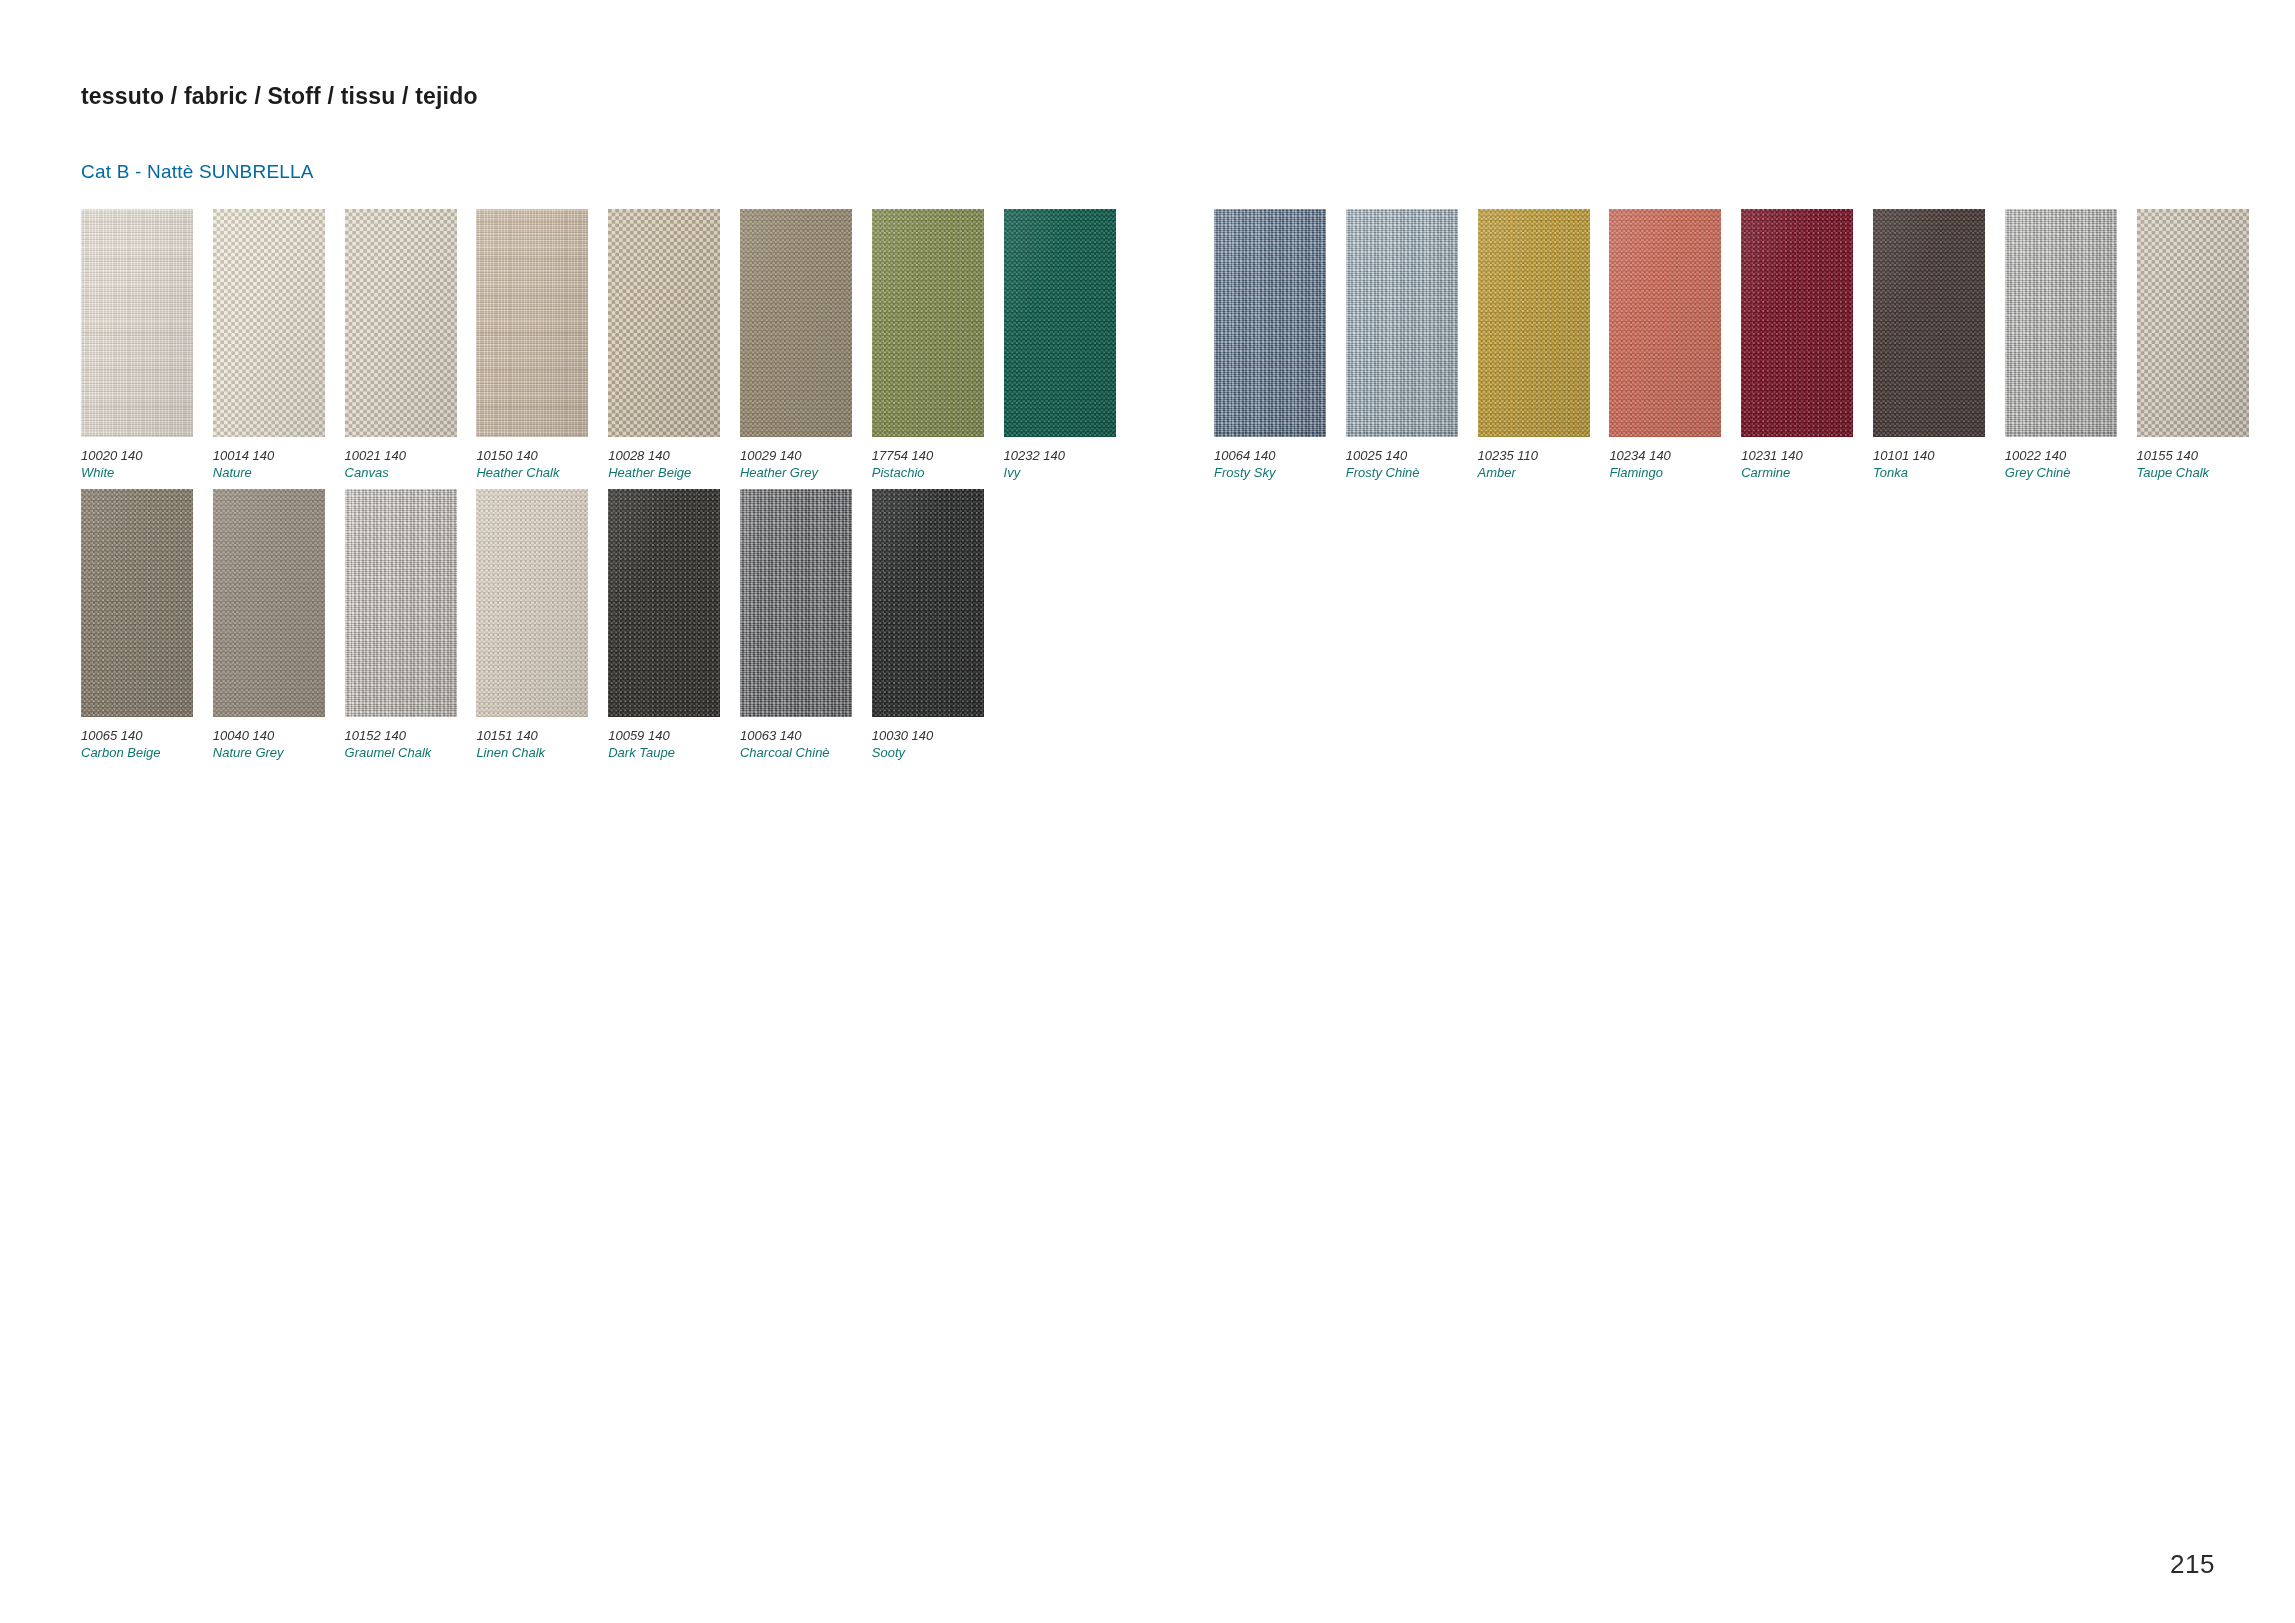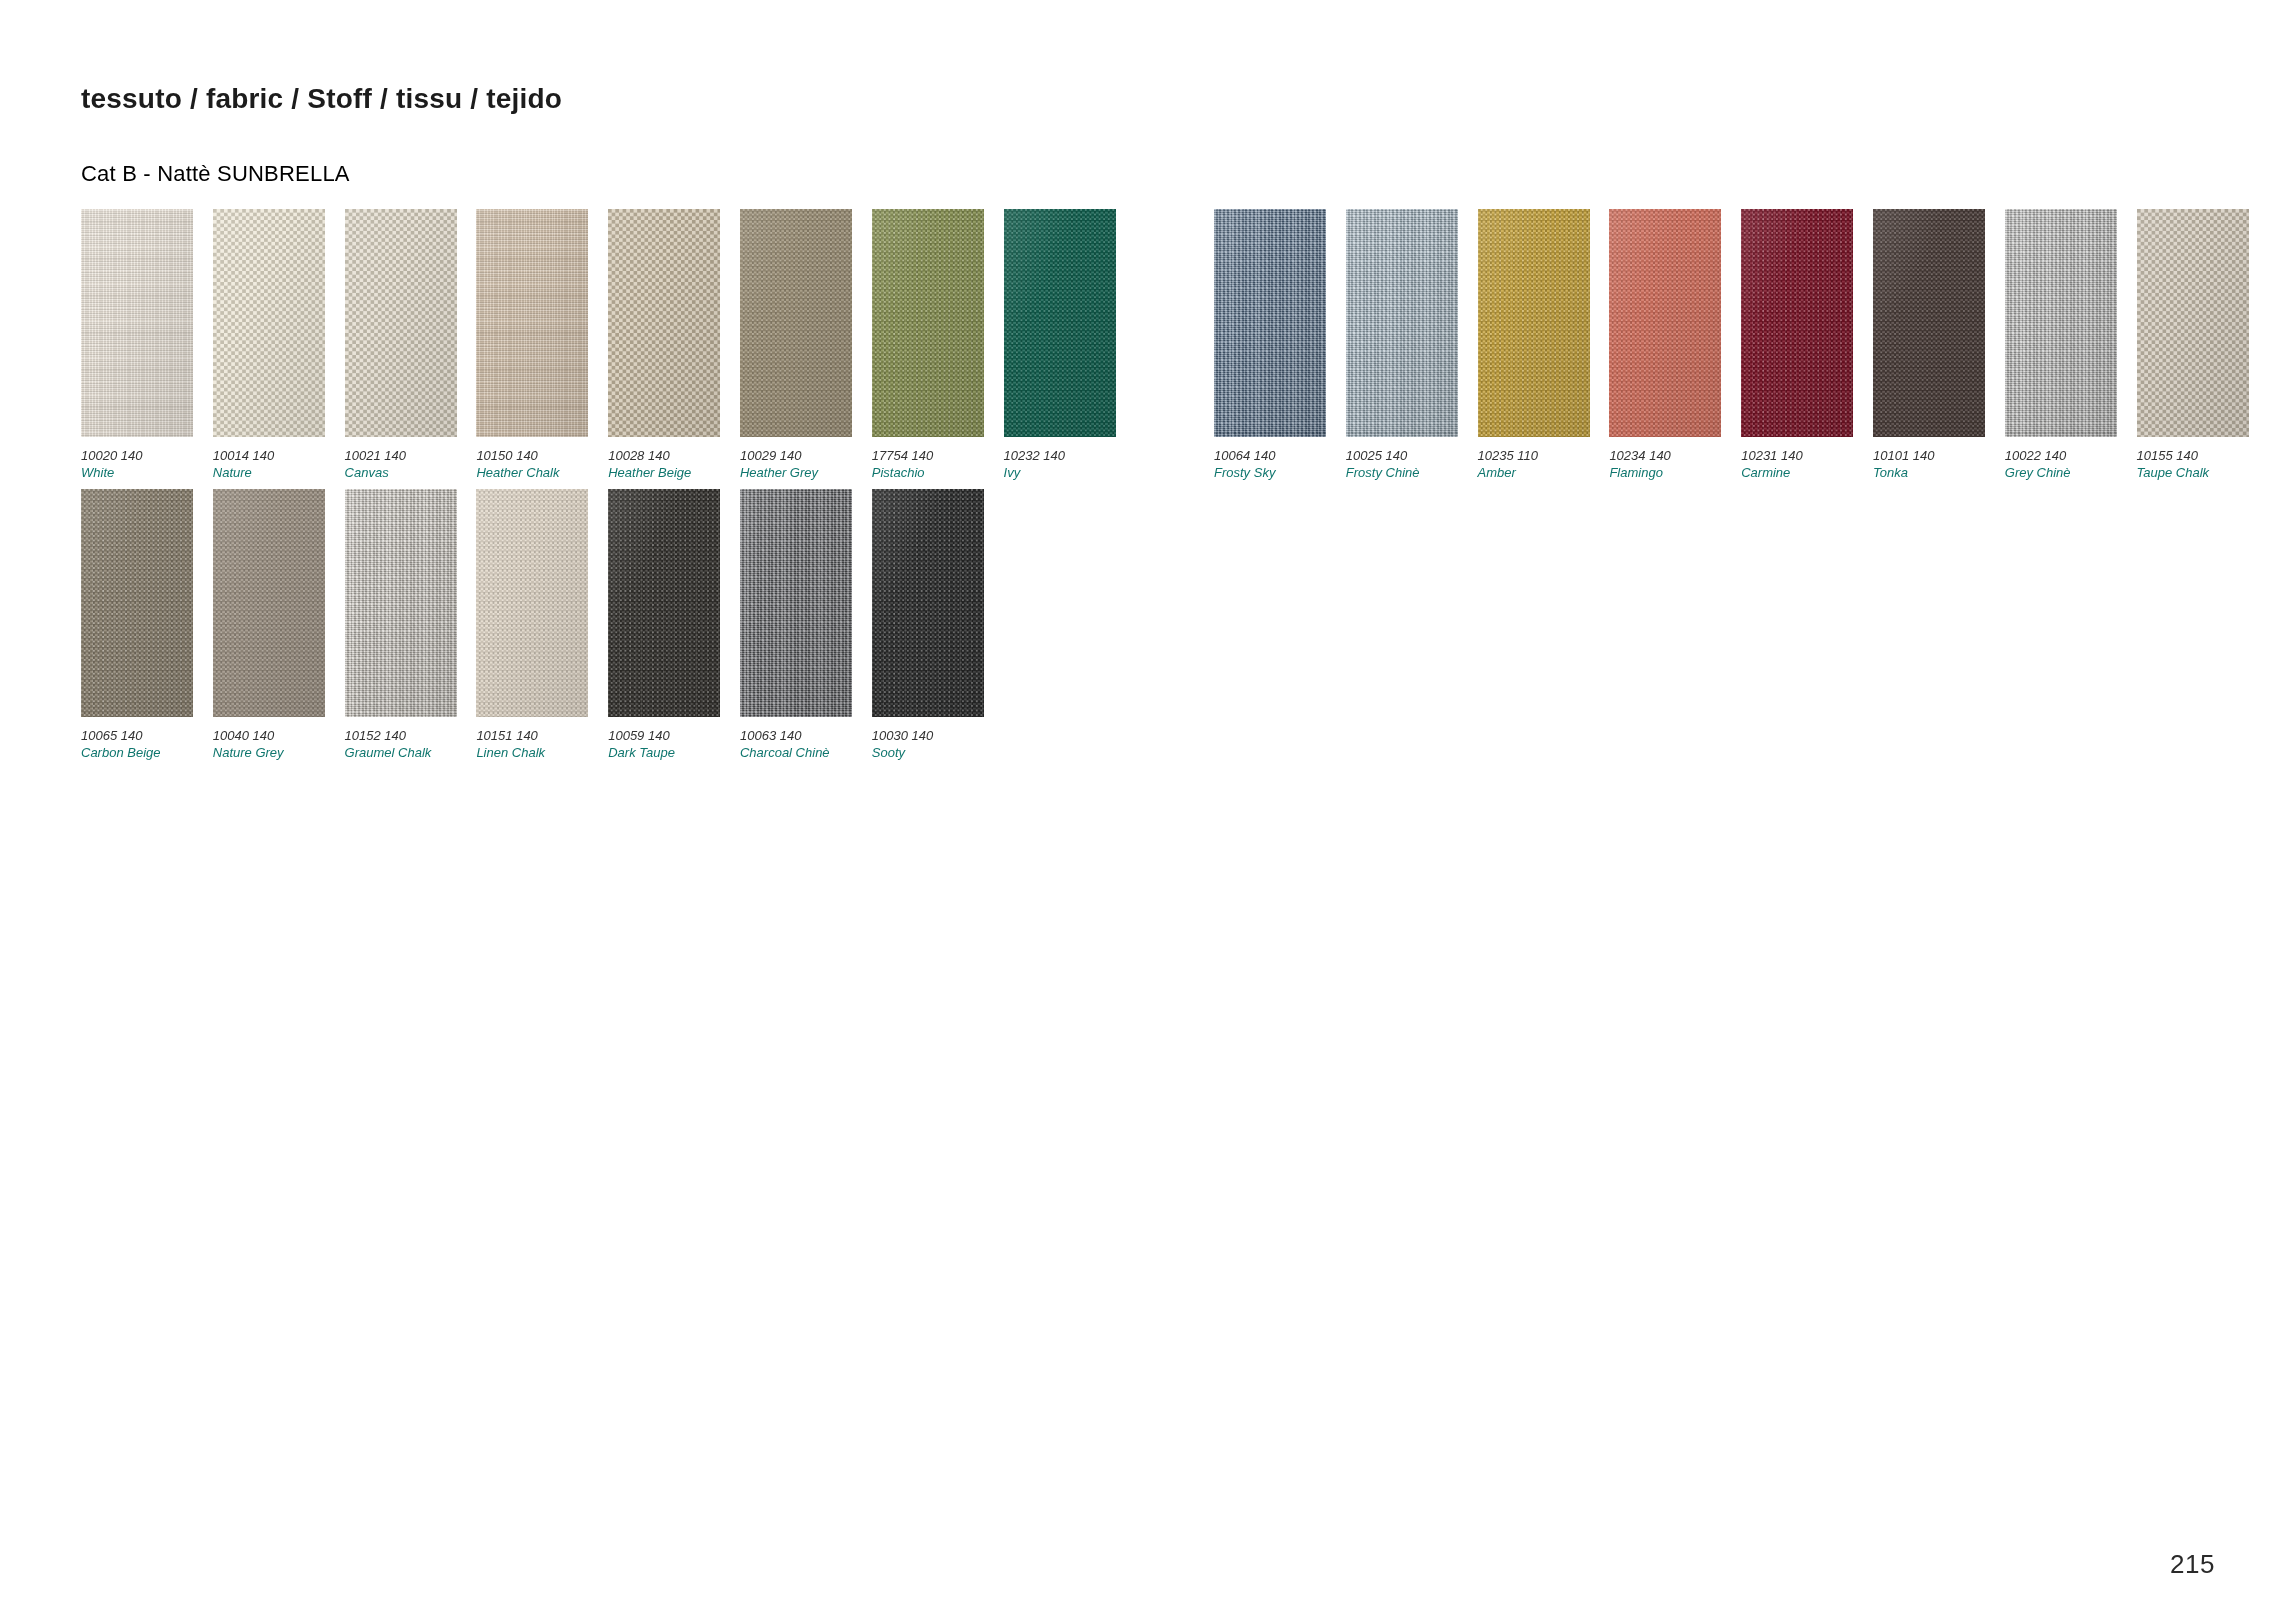--- a/index.html
+++ b/index.html
@@ -20,34 +20,34 @@
   .page {
     position: absolute;
     inset: 0;
   }
 
   
   .title {
     position: absolute;
     left: 81px;
     top: 83px;
-    font-size: 28px;
+    font-size: 23px;
     font-weight: bold;
     letter-spacing: 0.2px;
     color: #1c1c1c;
     white-space: nowrap;
   }
   .subtitle {
     position: absolute;
     left: 81px;
     top: 161px;
-    font-size: 22px;
+    font-size: 19px;
     font-weight: normal;
     letter-spacing: 0.2px;
-    color: #000000;
+    color: #0369a1;
     white-space: nowrap;
   }
 
   
   .group {
     position: absolute;
   }
   #group-left-row1  { left: 81px;  top: 209px; }
   #group-left-row2  { left: 81px;  top: 489px; }
   #group-right-row1 { left: 1214px; top: 209px; }

